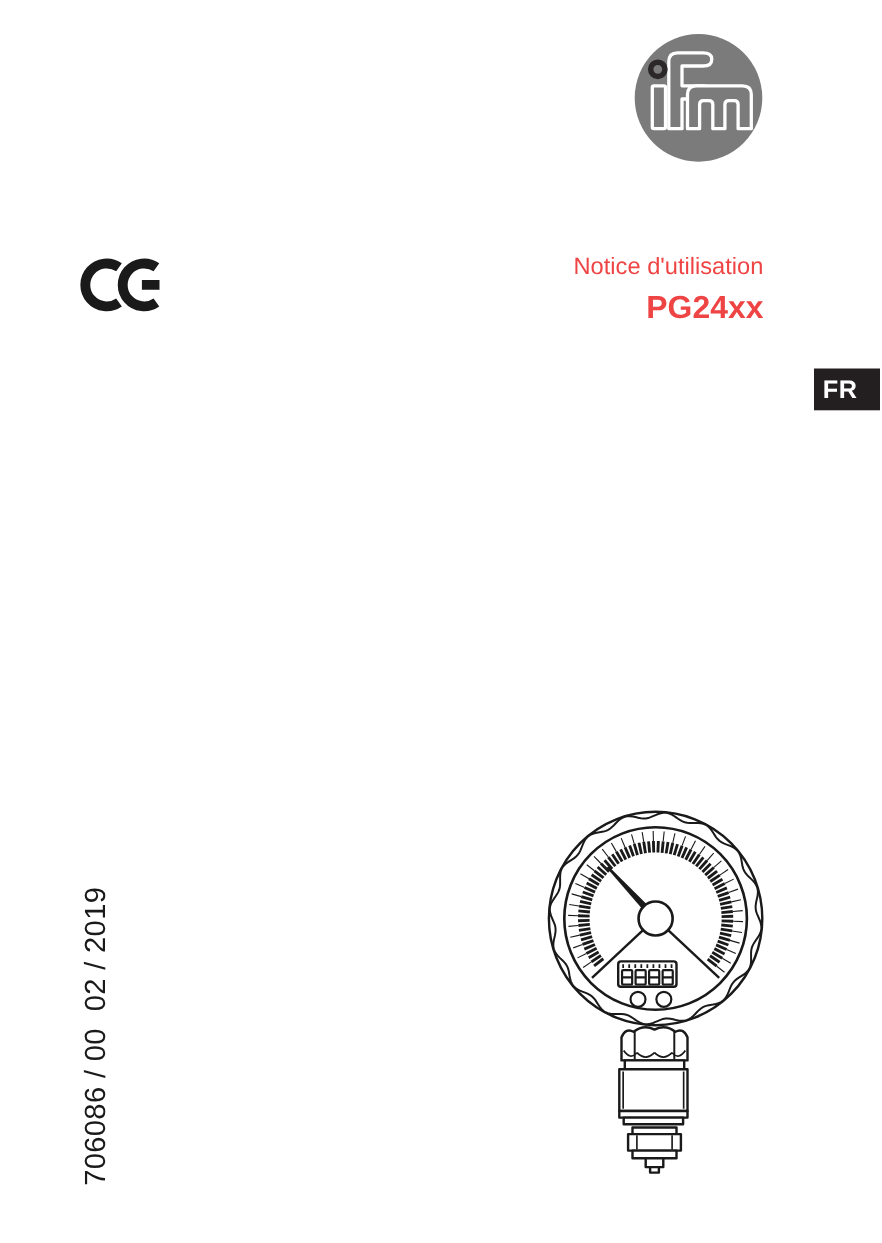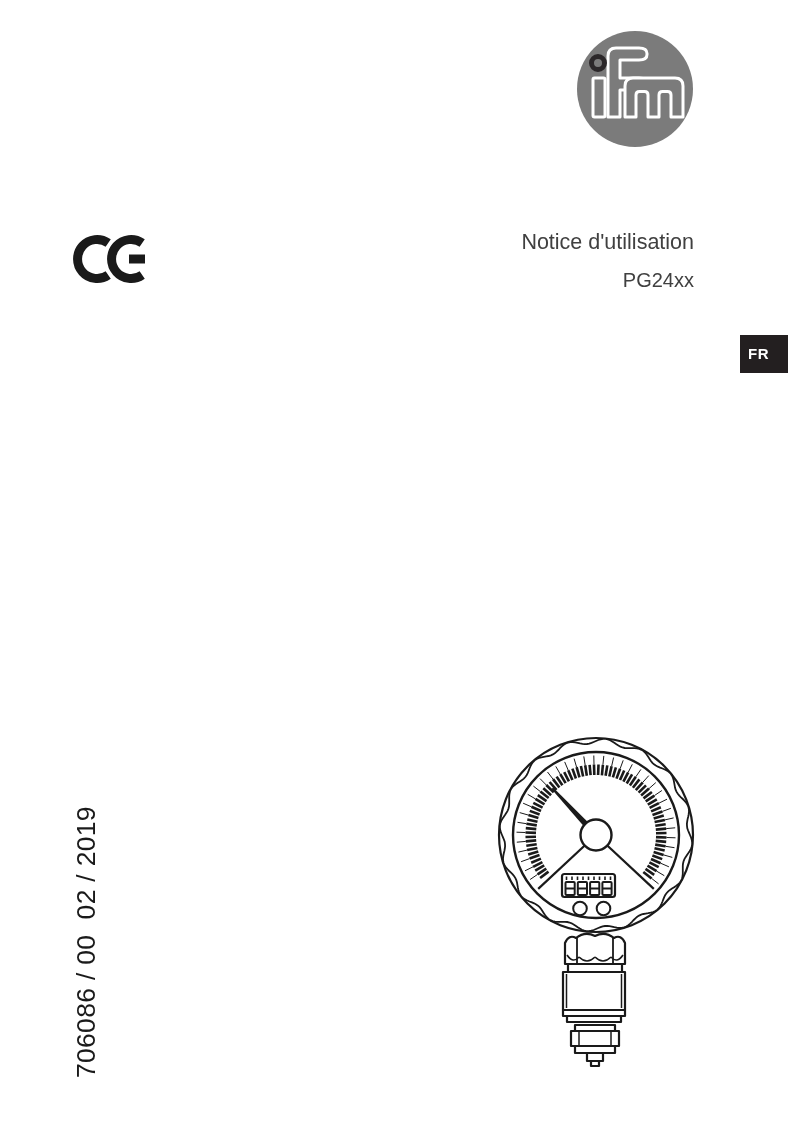--- a/index.html
+++ b/index.html
@@ -5,26 +5,26 @@
   html,body{margin:0;padding:0;}
   body{
     width:802px;height:1130px;position:relative;background:#ffffff;
     font-family:"Liberation Sans","DejaVu Sans",sans-serif;
     color:#1c1c1c;overflow:hidden;
   }
   .logo-svg{position:absolute;left:575px;top:29px;}
   .ce-svg{position:absolute;left:71px;top:230px;}
   .title-block{
     position:absolute;top:229px;right:108px;text-align:right;
-    font-size:21.5px;line-height:27.5px;color:#404040;
-  }
-  .title-block .product{font-weight:normal;font-size:20px;margin-top:10px;}
+    font-size:21.5px;line-height:27.5px;color:#ef4444;
+  }
+  .title-block .product{font-weight:bold;font-size:29px;margin-top:10px;}
   .lang-badge{
-    position:absolute;left:740px;top:335px;width:48px;height:38px;
-    background:#231f20;color:#ffffff;font-weight:bold;font-size:15px;
+    position:absolute;left:740px;top:335px;width:60px;height:38px;
+    background:#231f20;color:#ffffff;font-weight:bold;font-size:23px;
     line-height:38px;padding-left:8px;box-sizing:border-box;letter-spacing:0.5px;
   }
   .doc-id{
     position:absolute;left:71px;top:1078px;
     transform:rotate(-90deg);transform-origin:0 0;
     font-size:26.5px;color:#1a1a1a;white-space:pre;letter-spacing:0.3px;
   }
   .gauge-wrap{position:absolute;left:478px;top:706px;width:240px;height:380px;}
 </style>
 </head>

